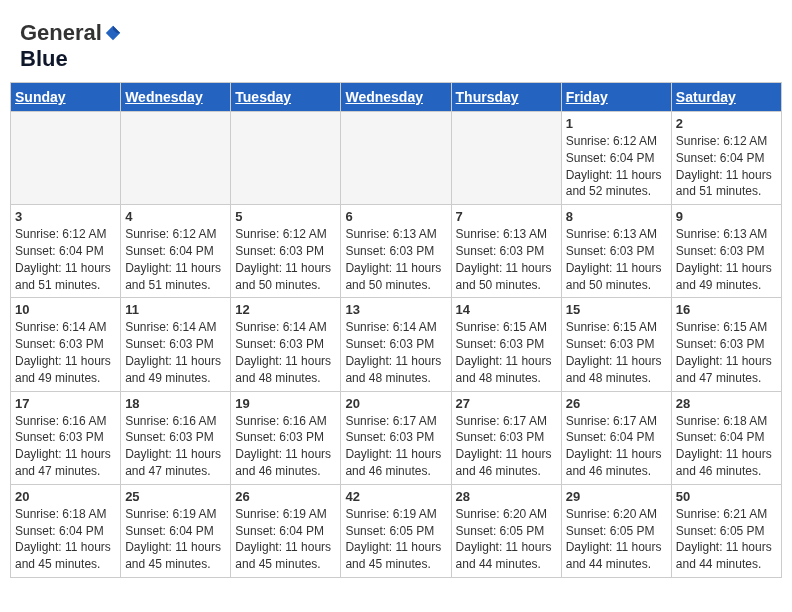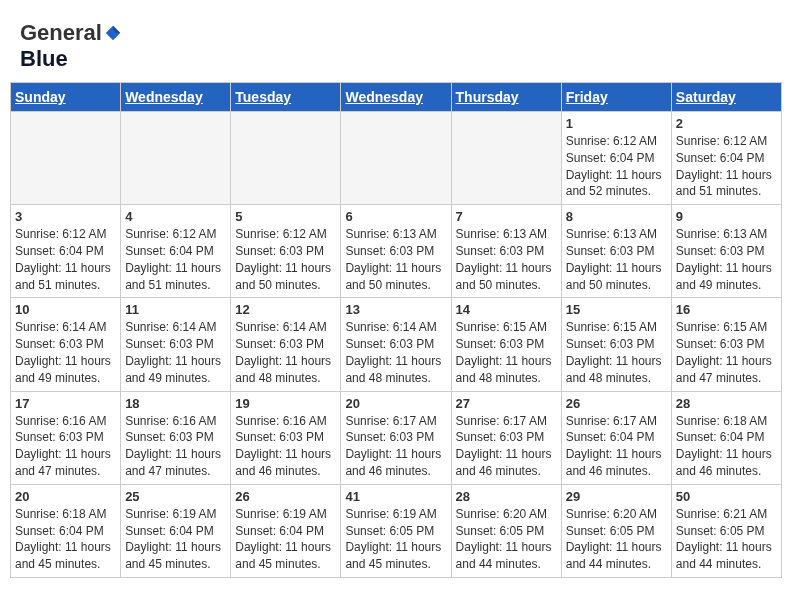--- a/index.html
+++ b/index.html
@@ -235,21 +235,21 @@
         </td>
         <td>
           <div class="day-number">25</div>
           <div class="day-info">Sunrise: 6:19 AM<br>Sunset: 6:04 PM<br>Daylight: 11 hours and 45 minutes.</div>
         </td>
         <td>
           <div class="day-number">26</div>
           <div class="day-info">Sunrise: 6:19 AM<br>Sunset: 6:04 PM<br>Daylight: 11 hours and 45 minutes.</div>
         </td>
         <td>
-          <div class="day-number">41</div>
+          <div class="day-number">42</div>
           <div class="day-info">Sunrise: 6:19 AM<br>Sunset: 6:05 PM<br>Daylight: 11 hours and 45 minutes.</div>
         </td>
         <td>
           <div class="day-number">28</div>
           <div class="day-info">Sunrise: 6:20 AM<br>Sunset: 6:05 PM<br>Daylight: 11 hours and 44 minutes.</div>
         </td>
         <td>
           <div class="day-number">29</div>
           <div class="day-info">Sunrise: 6:20 AM<br>Sunset: 6:05 PM<br>Daylight: 11 hours and 44 minutes.</div>
         </td>

